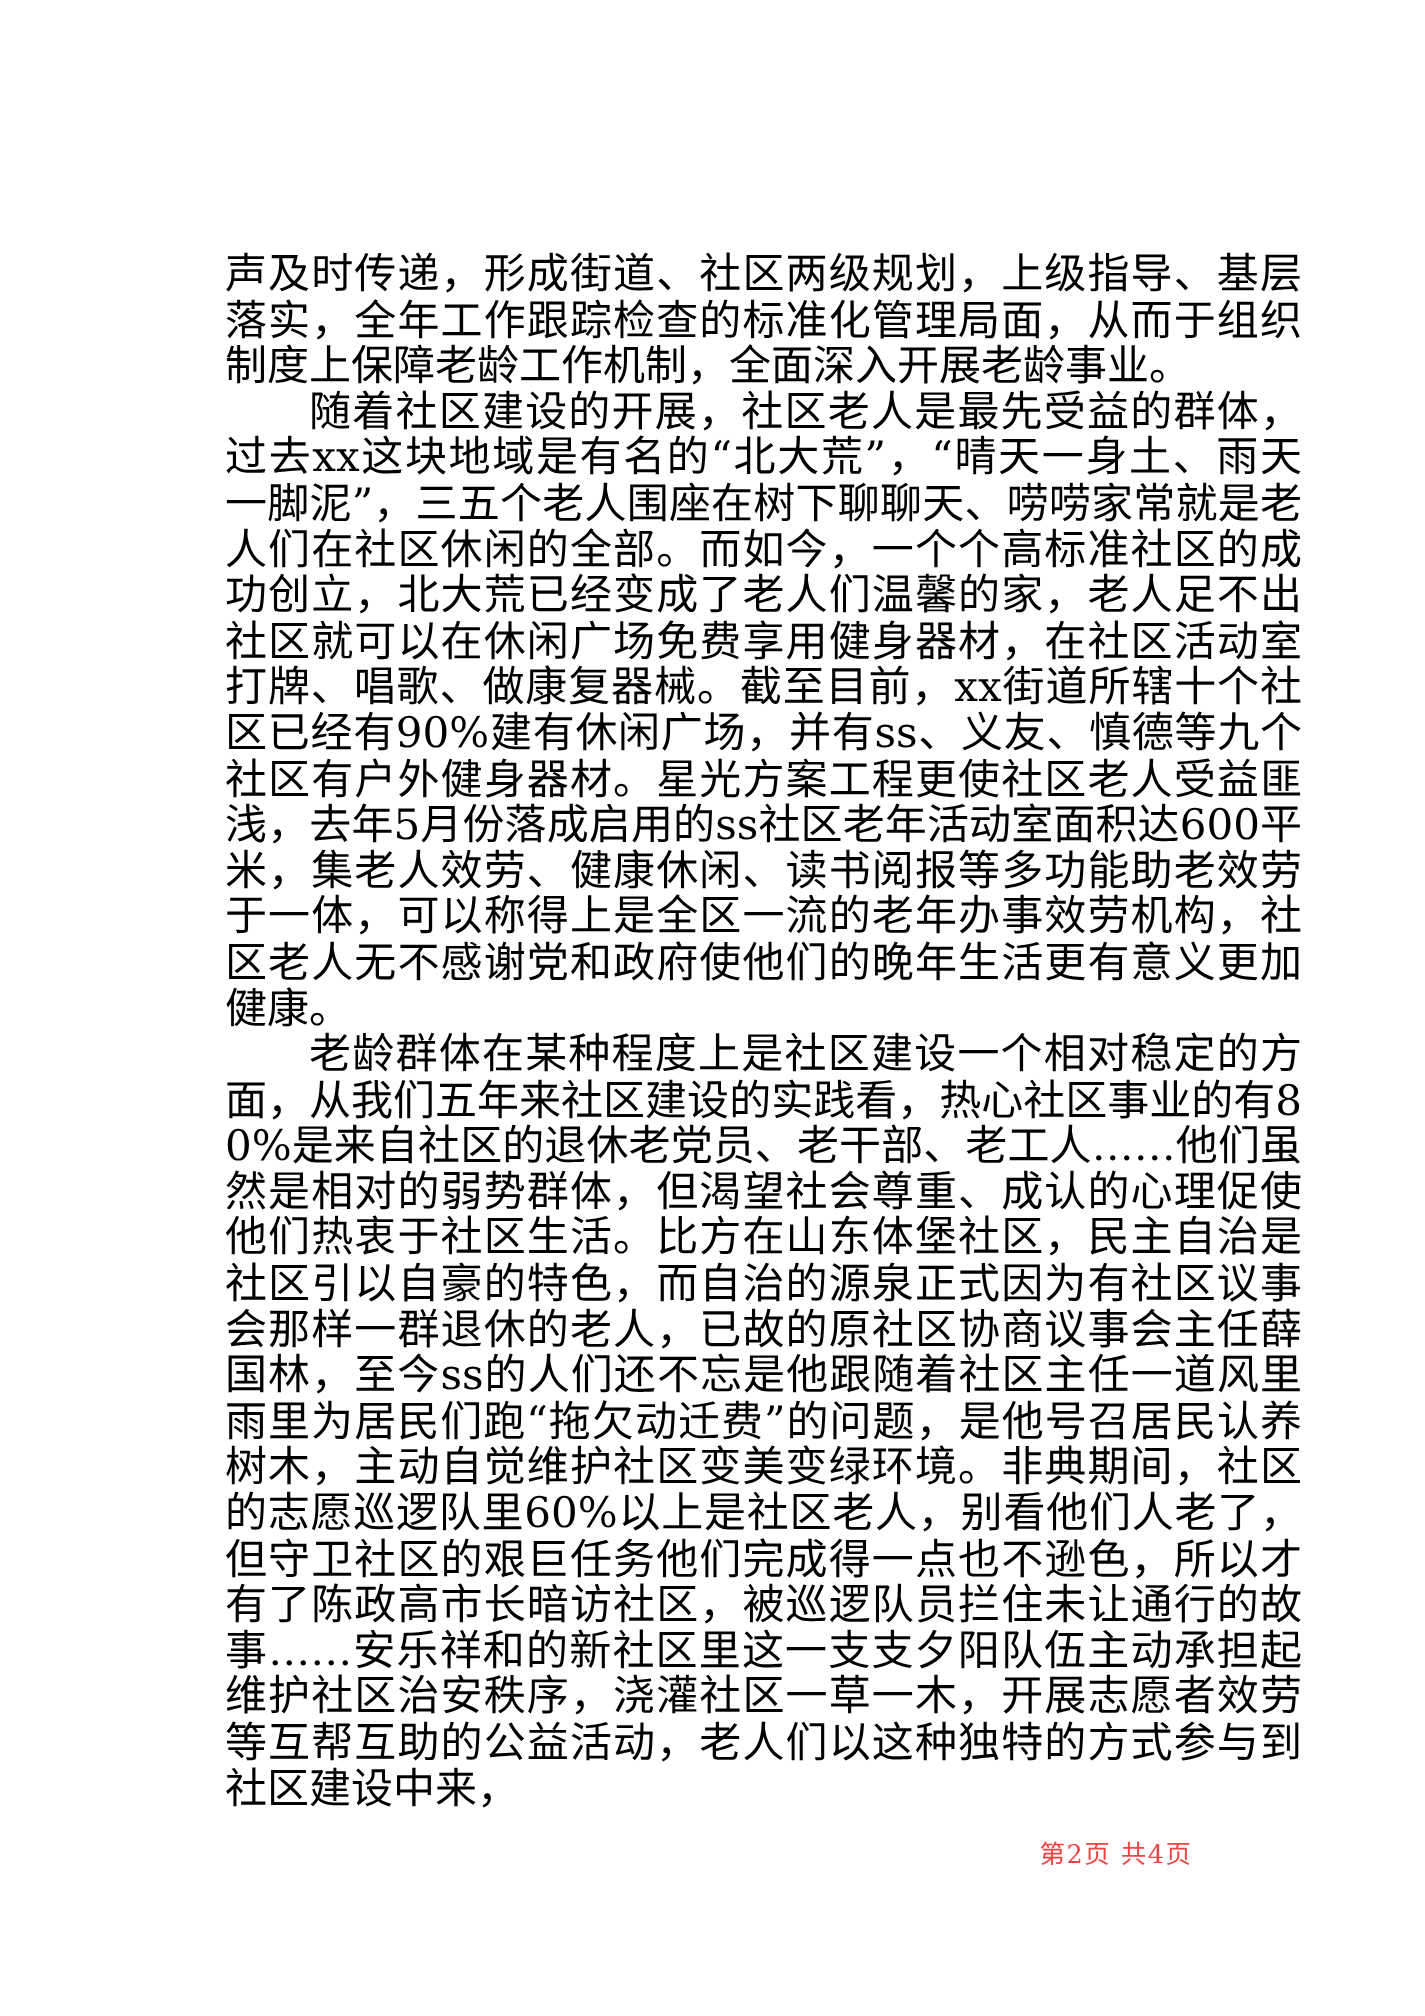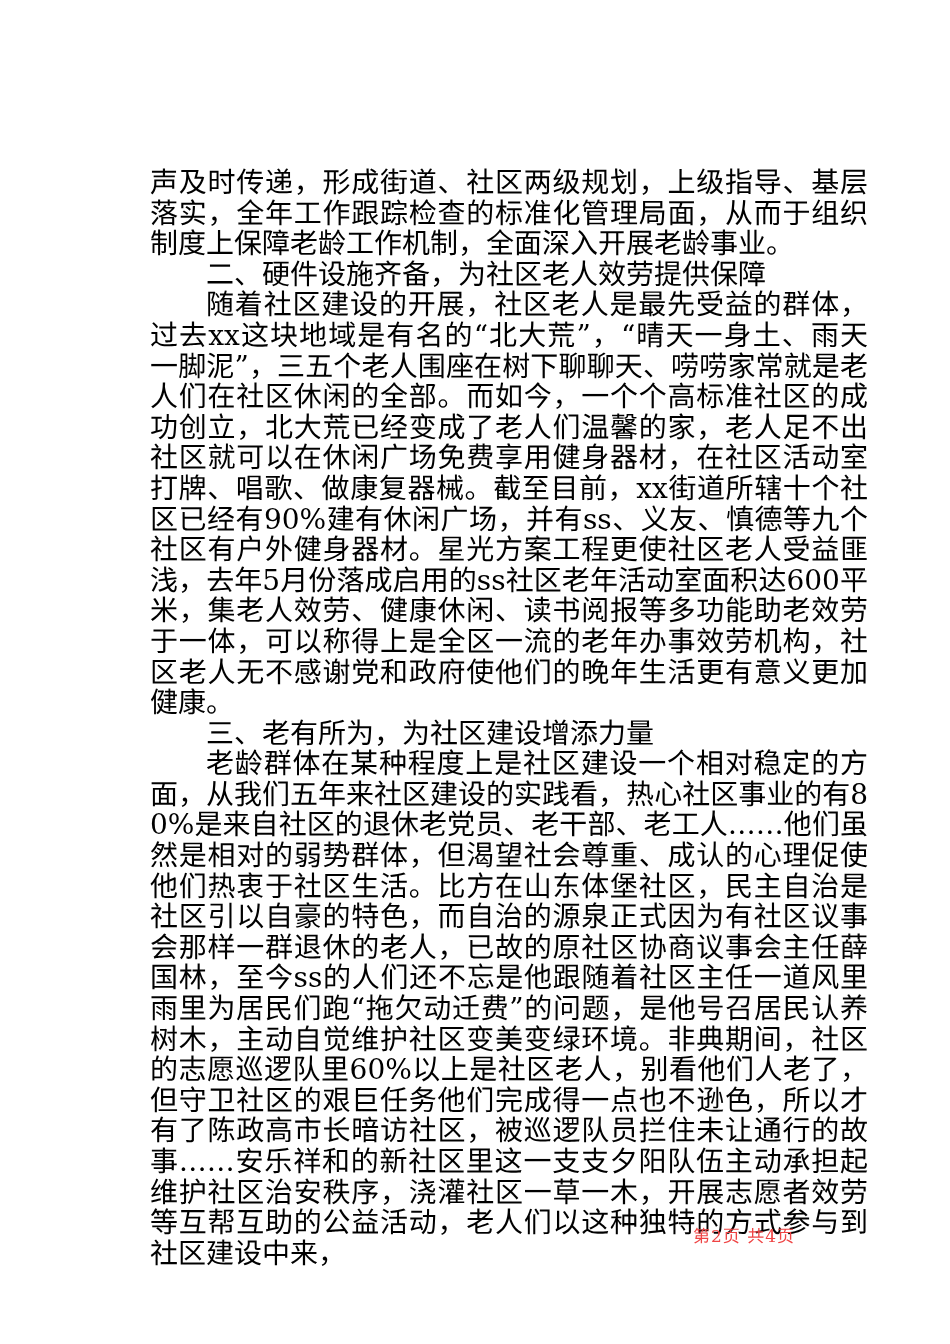--- a/index.html
+++ b/index.html
@@ -41,21 +41,19 @@
     color: #ef4444;
     letter-spacing: 1px;
   }
 </style>
 </head>
 <body>
 
 <div class="page">
   <div class="content" id="paragraphs-container">
       <p class="para">声及时传递，形成街道、社区两级规划，上级指导、基层落实，全年工作跟踪检查的标准化管理局面，从而于组织制度上保障老龄工作机制，全面深入开展老龄事业。</p>
-      <p class="para indent">二、硬件设施齐备，为社区老人效劳提供保障</p>
       <p class="para indent">随着社区建设的开展，社区老人是最先受益的群体，过去xx这块地域是有名的“北大荒”，“晴天一身土、雨天一脚泥”，三五个老人围座在树下聊聊天、唠唠家常就是老人们在社区休闲的全部。而如今，一个个高标准社区的成功创立，北大荒已经变成了老人们温馨的家，老人足不出社区就可以在休闲广场免费享用健身器材，在社区活动室打牌、唱歌、做康复器械。截至目前，xx街道所辖十个社区已经有90%建有休闲广场，并有ss、义友、慎德等九个社区有户外健身器材。星光方案工程更使社区老人受益匪浅，去年5月份落成启用的ss社区老年活动室面积达600平米，集老人效劳、健康休闲、读书阅报等多功能助老效劳于一体，可以称得上是全区一流的老年办事效劳机构，社区老人无不感谢党和政府使他们的晚年生活更有意义更加健康。</p>
-      <p class="para indent">三、老有所为，为社区建设增添力量</p>
       <p class="para indent">老龄群体在某种程度上是社区建设一个相对稳定的方面，从我们五年来社区建设的实践看，热心社区事业的有80%是来自社区的退休老党员、老干部、老工人……他们虽然是相对的弱势群体，但渴望社会尊重、成认的心理促使他们热衷于社区生活。比方在山东体堡社区，民主自治是社区引以自豪的特色，而自治的源泉正式因为有社区议事会那样一群退休的老人，已故的原社区协商议事会主任薛国林，至今ss的人们还不忘是他跟随着社区主任一道风里雨里为居民们跑“拖欠动迁费”的问题，是他号召居民认养树木，主动自觉维护社区变美变绿环境。非典期间，社区的志愿巡逻队里60%以上是社区老人，别看他们人老了，但守卫社区的艰巨任务他们完成得一点也不逊色，所以才有了陈政高市长暗访社区，被巡逻队员拦住未让通行的故事……安乐祥和的新社区里这一支支夕阳队伍主动承担起维护社区治安秩序，浇灌社区一草一木，开展志愿者效劳等互帮互助的公益活动，老人们以这种独特的方式参与到社区建设中来，</p>
     </div>
   <div class="footer">
     <span>第2页 共4页</span>
   </div>
 </div>
 
 </body></html>

